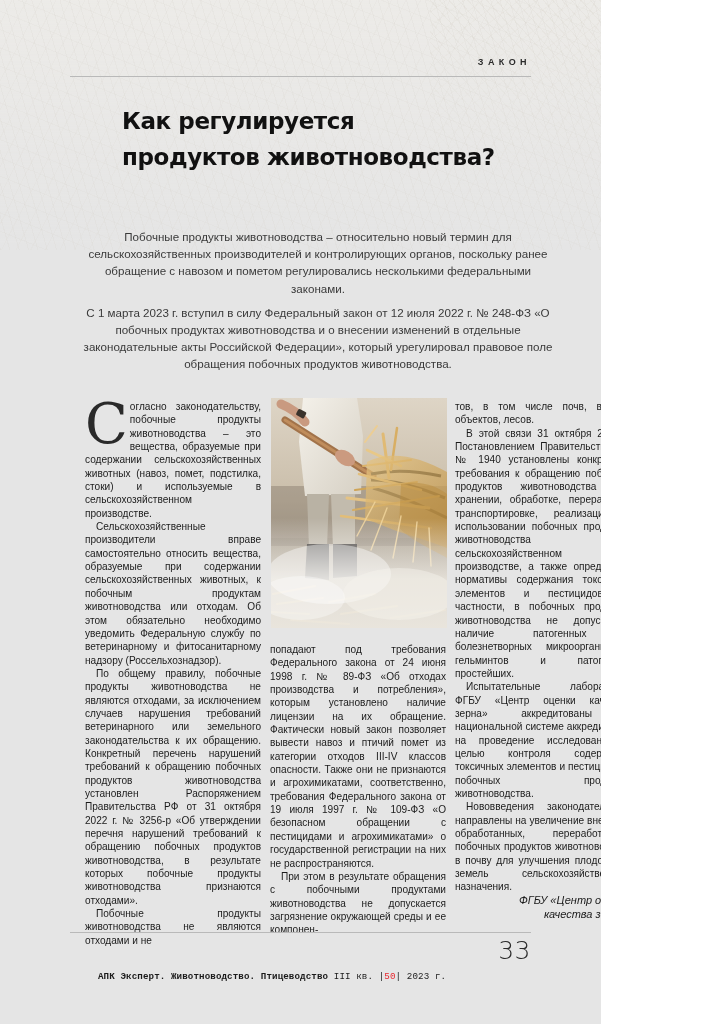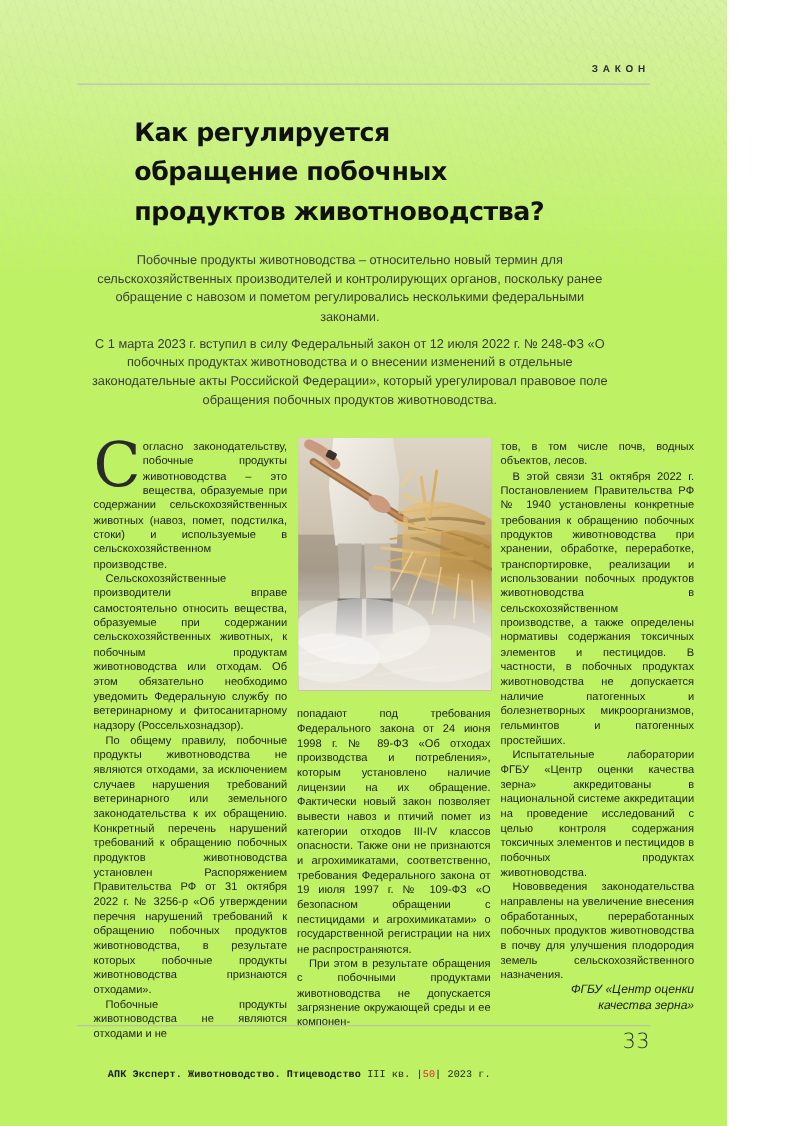--- a/index.html
+++ b/index.html
@@ -13,23 +13,23 @@
     overflow: hidden;
     background: #ffffff;
     font-family: "Liberation Sans", sans-serif;
     color: #1a1a1a;
     position: relative;
   }
 
   
   .page {
     position: relative;
-    width: 661px;
+    width: 601px;
     height: 1024px;
-    background: #bef264;
+    background: #e5e5e5;
     overflow: hidden;
   }
 
   
   .texture {
     position: absolute;
     left: 0; top: 0;
     width: 717px;
     height: 250px;
     pointer-events: none;
@@ -186,39 +186,38 @@
   }
   .footer-text .mag { font-weight: 700; }
   .footer-text .issue-no { color: #e8262d; }
   .footer-text .sep { color: #1b1b1b; }
   .page-number {
     position: absolute;
     right: 70px;
     top: 936px;
     font-family: "DejaVu Sans", sans-serif;
     font-weight: 300;
-    font-size: 19px;
+    font-size: 25px;
     color: #2b2b2b;
     letter-spacing: 0.5px;
   }
 </style>
 </head>
 <body>
 
 <div class="page">
 
   <div class="texture"></div>
   <div class="texture-2"></div>
 
   <div class="section-label">ЗАКОН</div>
   <div class="header-rule"></div>
 
   <h1 class="title">
     <span class="tl">Как регулируется</span>
-    <span class="tl">обращение побочных</span>
     <span class="tl">продуктов животноводства?</span>
   </h1>
 
   <div class="lead">
     <p>Побочные продукты животноводства – относительно новый термин для сельскохозяйственных производителей и контролирующих органов, поскольку ранее обращение с навозом и пометом регулировались несколькими федеральными законами.</p>
     <p>С 1 марта 2023 г. вступил в силу Федеральный закон от 12 июля 2022 г. № 248-ФЗ «О побочных продуктах животноводства и о внесении изменений в отдельные законодательные акты Российской Федерации», который урегулировал правовое поле обращения побочных продуктов животноводства.</p>
   </div>
 
   <div class="photo">
     <svg viewBox="0 0 176 230" preserveAspectRatio="xMidYMid slice">

